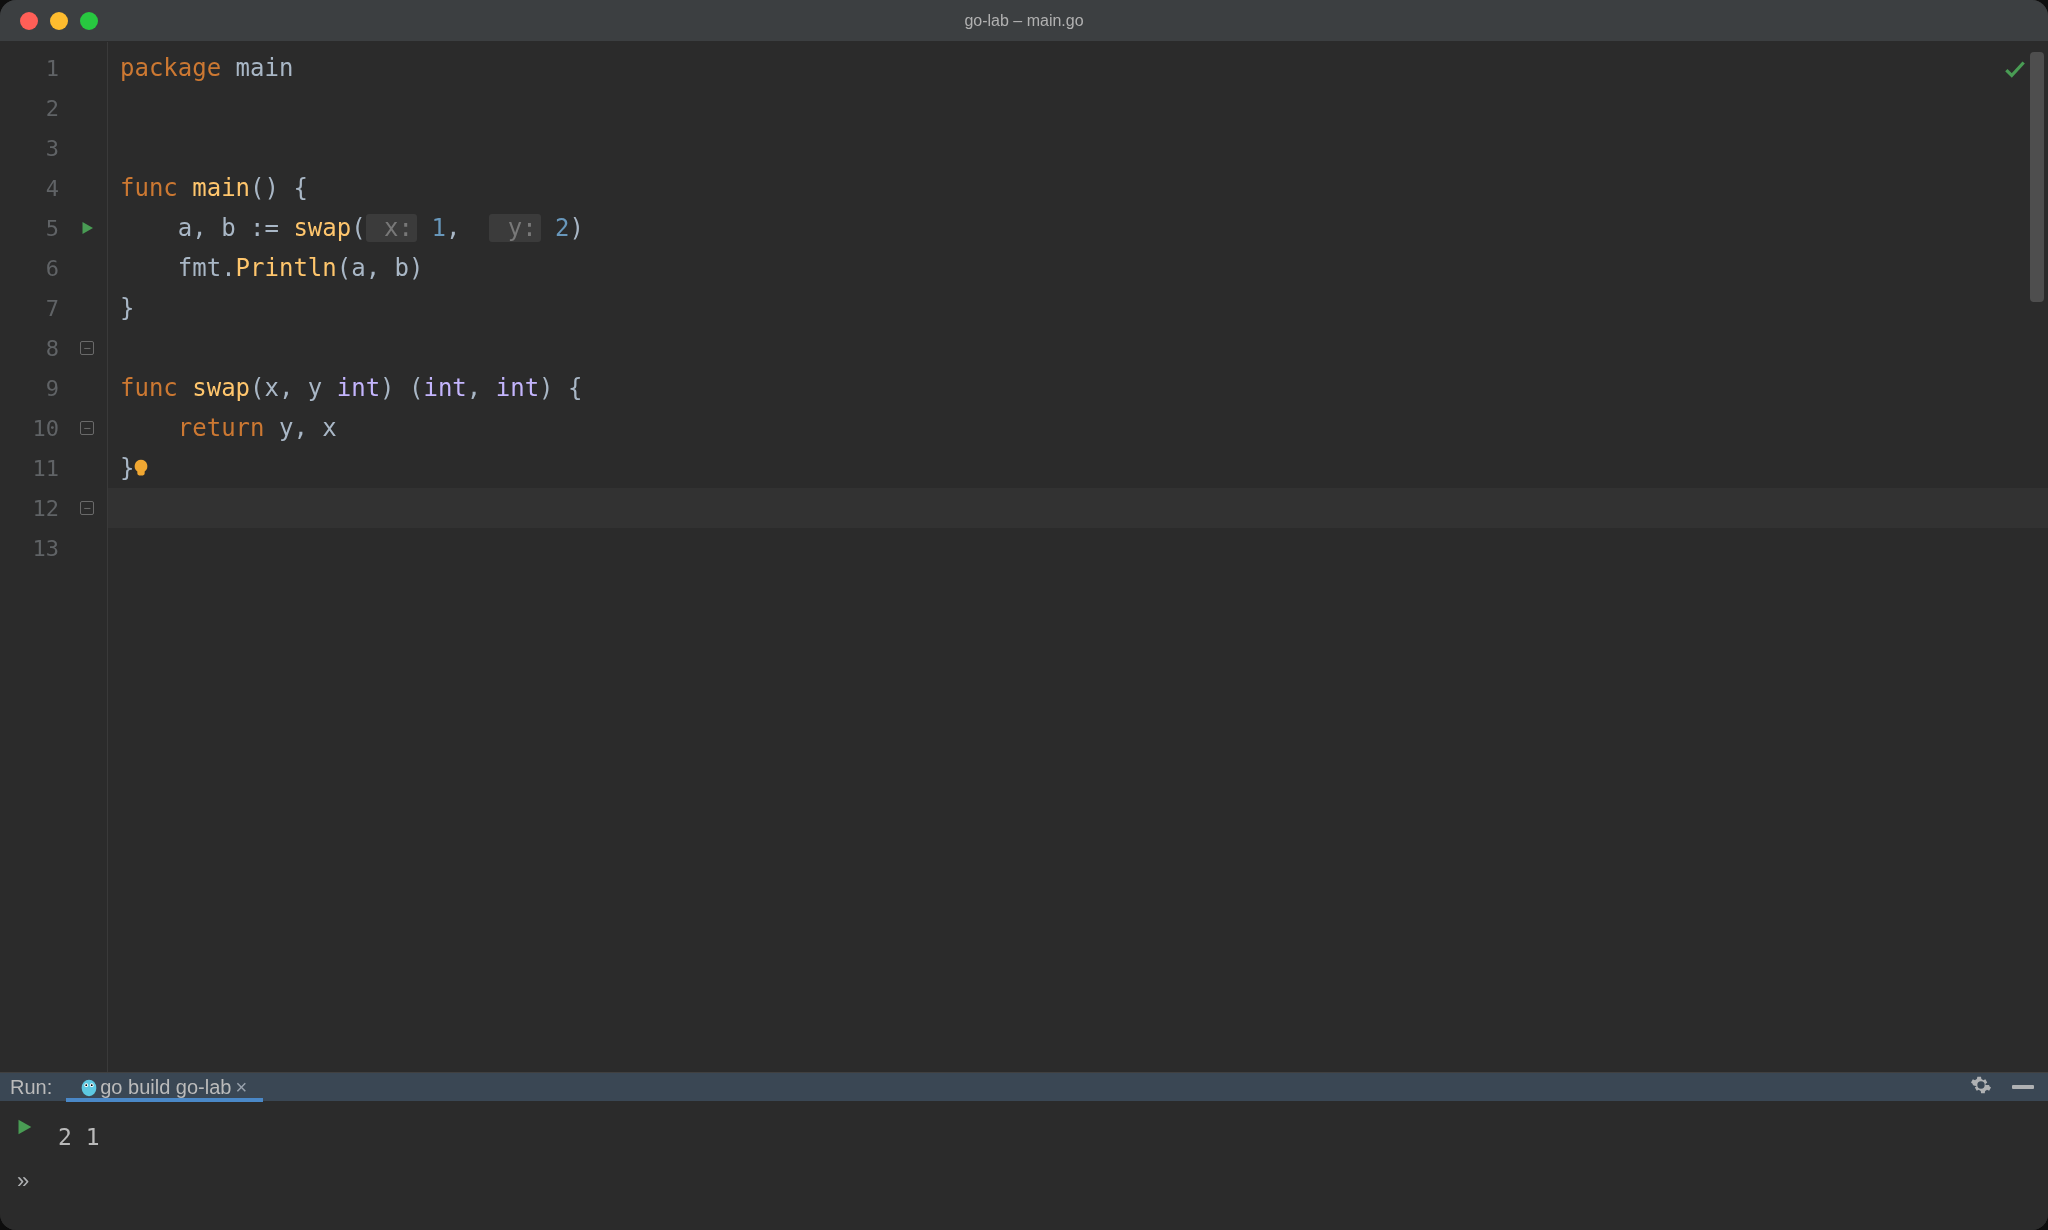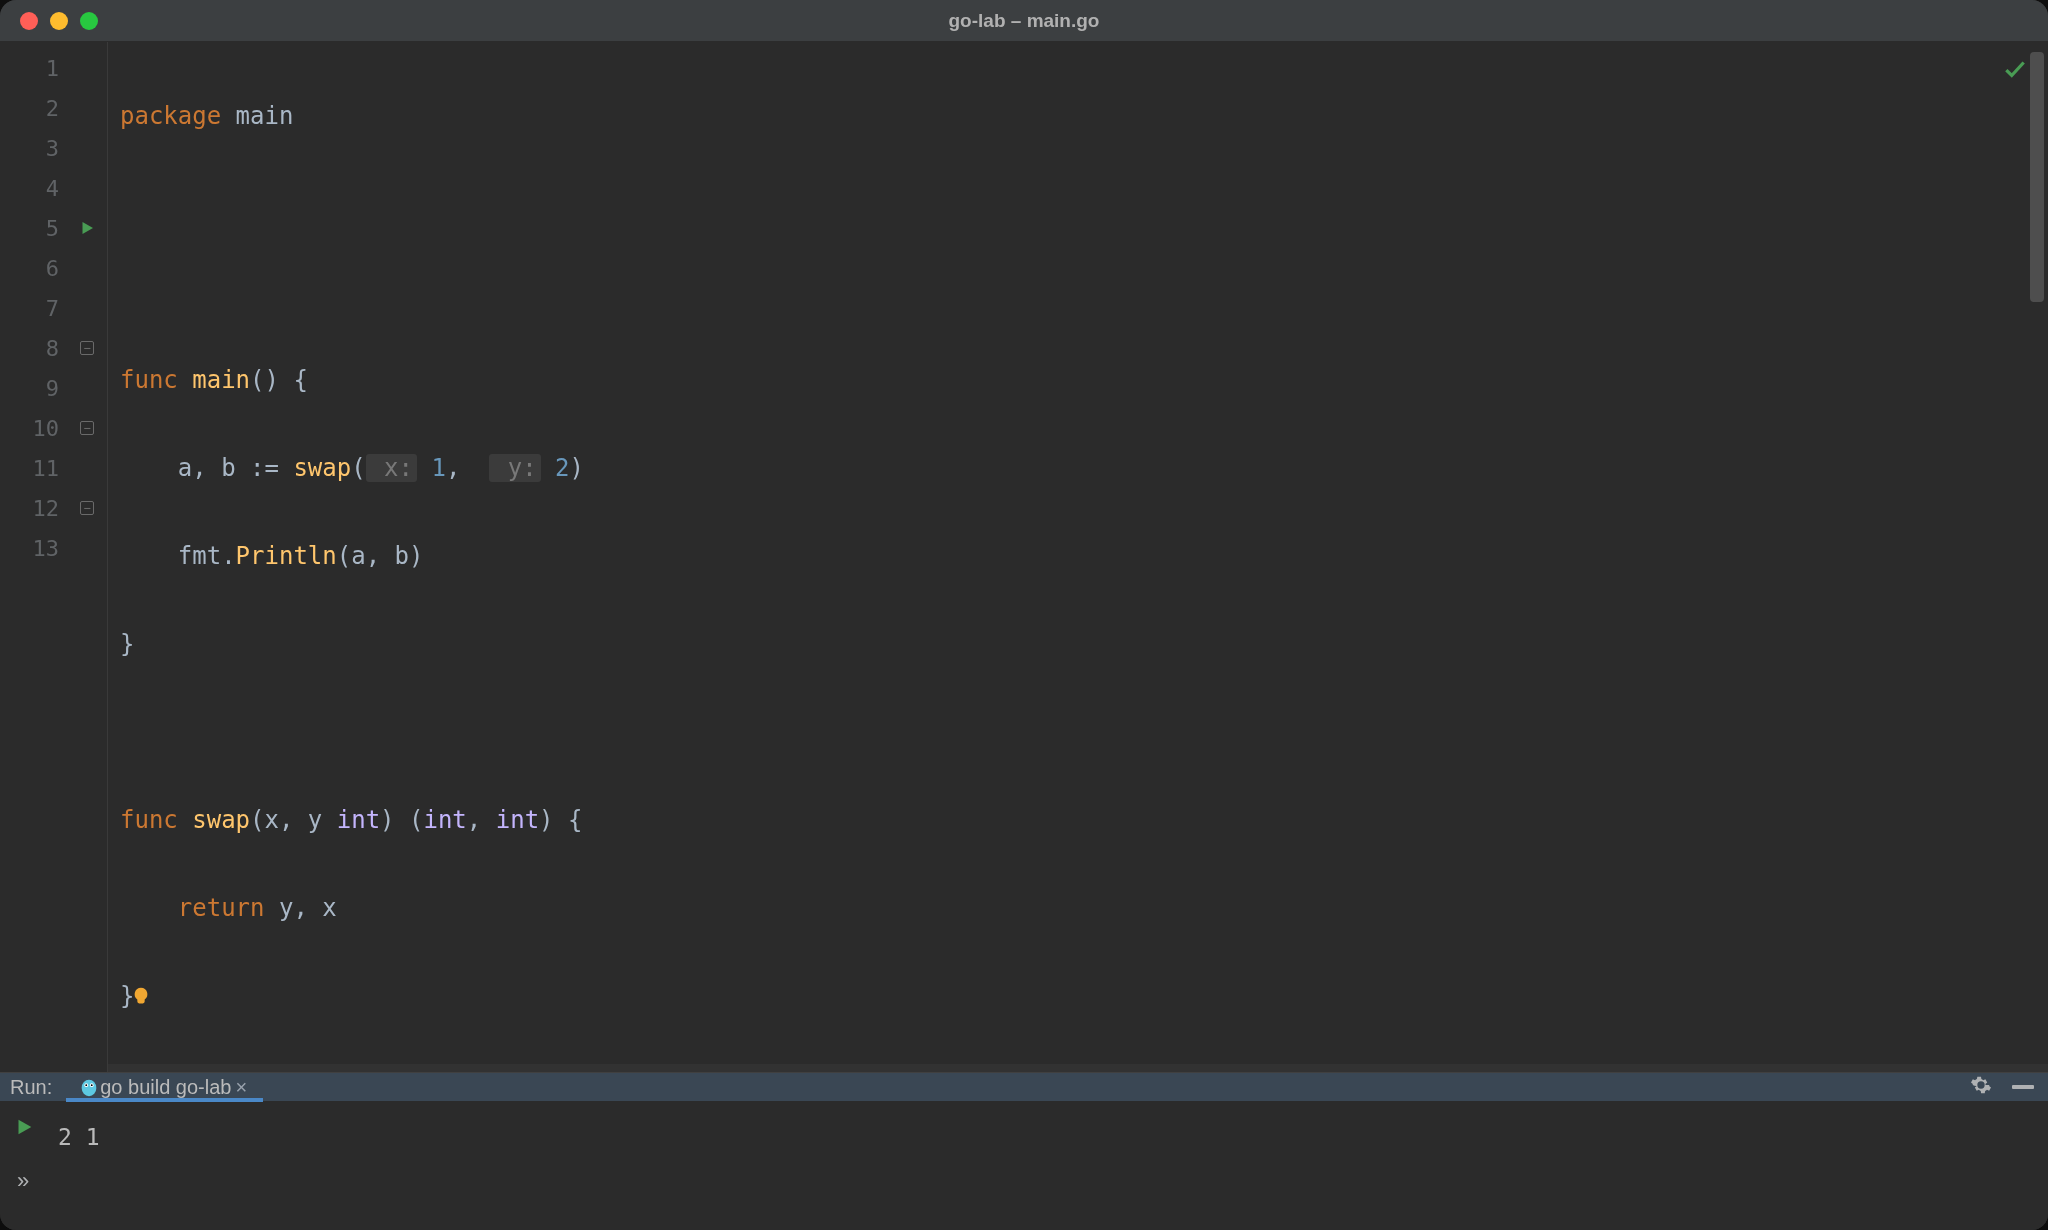--- a/index.html
+++ b/index.html
@@ -33,21 +33,21 @@
       border-bottom: 1px solid #2B2B2B;
       flex-shrink: 0;
     }
     .traffic-lights { display: flex; gap: 12px; margin-left: 20px; }
     .traffic-light { width: 18px; height: 18px; border-radius: 50%; }
     .tl-close { background: #FF5F57; }
     .tl-min   { background: #FEBC2E; }
     .tl-max   { background: #28C840; }
     .title-text {
       position: absolute; left: 0; right: 0; text-align: center;
-      font-size: 19px; color: #B1B1B1; font-weight: 700; pointer-events: none;
+      font-size: 16px; color: #B1B1B1; font-weight: 400; pointer-events: none;
     }
     .editor-area {
       flex: 1 1 auto;
       display: flex;
       position: relative;
       background: #2B2B2B;
       overflow: hidden;
     }
     .gutter {
       width: 108px;
@@ -85,21 +85,20 @@
       padding-top: 6px;
     }
     .code-row {
       height: 40px;
       display: flex;
       align-items: center;
       padding-left: 12px;
       white-space: pre;
       color: #A9B7C6;
       position: relative;
-      margin-top: 48px;
     }
     .code-row.active { background: #323232; }
     .kw { color: #CC7832; }
     .fn { color: #FFC66D; }
     .ident { color: #A9B7C6; }
     .op { color: #A9B7C6; }
     .paren { color: #A9B7C6; }
     .num { color: #6897BB; }
     .str { color: #6A8759; }
     .type { color: #c4b5fd; }

